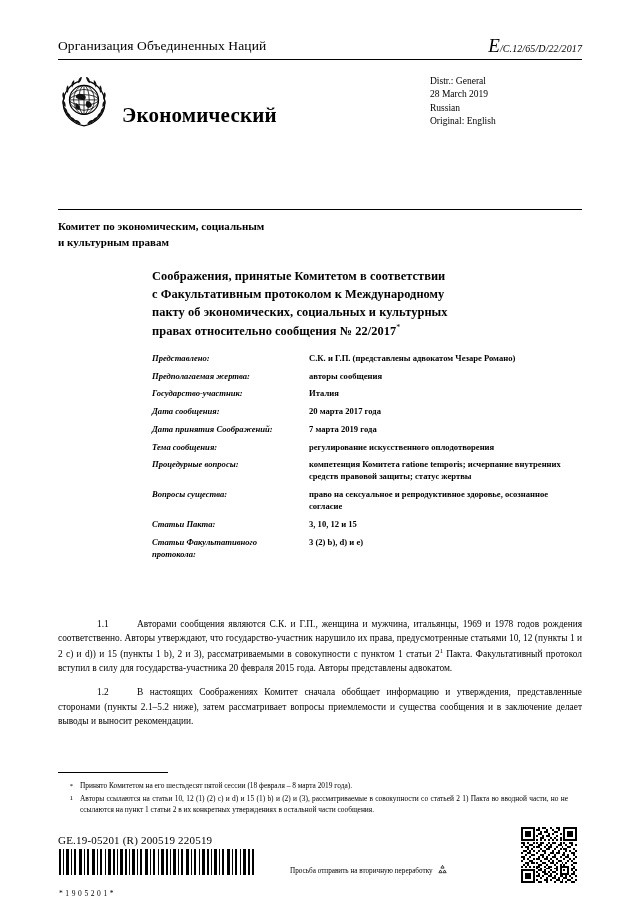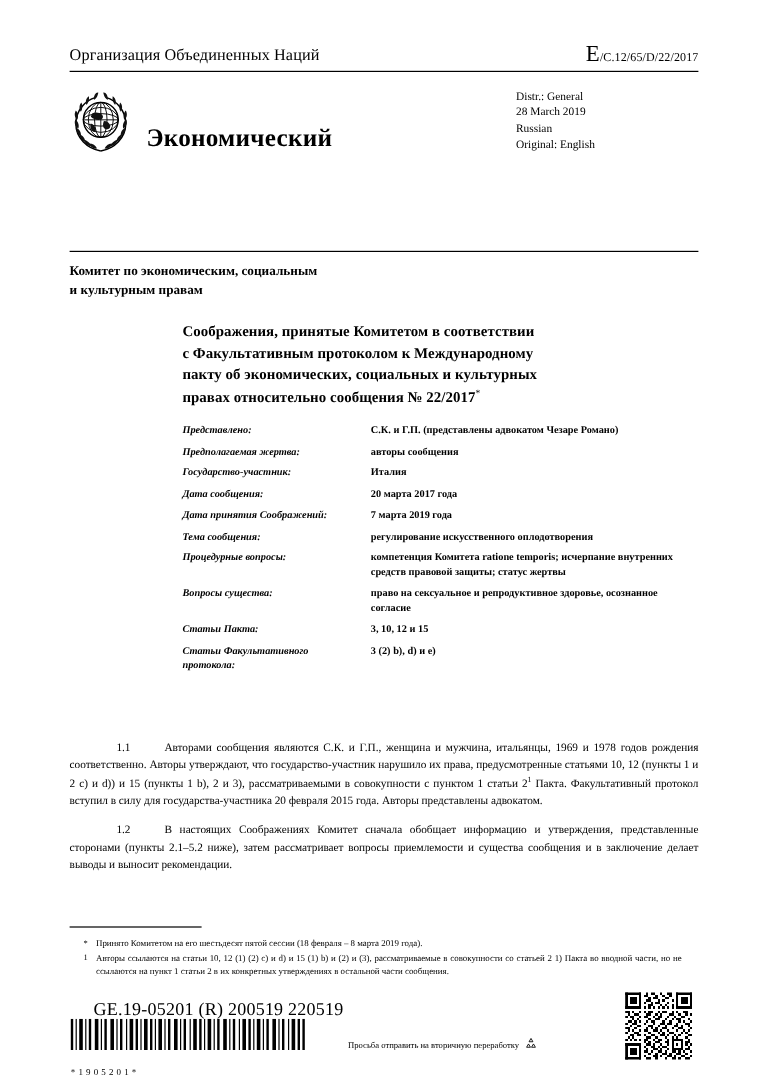--- a/index.html
+++ b/index.html
@@ -40,20 +40,21 @@
   .org-name {
     font-size: 13.5px;
     letter-spacing: 0.1px;
     line-height: 1.1;
   }
   .doc-symbol {
     font-size: 10px;
     letter-spacing: 0.1px;
     white-space: nowrap;
     padding-bottom: 1px;
+    font-style: italic;
   }
   .doc-symbol .sym-e {
     font-size: 19px;
     line-height: 1;
     vertical-align: baseline;
   }
   .rule-thin {
     border-top: 1px solid #000;
     width: 100%;
     margin-top: 1px;
@@ -199,23 +200,22 @@
     font-size: 7px;
   }
   .fn-mark.star { padding-top: 1px; }
   .fn-text { flex: 1 1 auto; text-align: justify; }
 
   
   .footer-id {
     position: absolute;
     left: 58px;
     top: 834px;
-    font-size: 15px;
+    font-size: 11px;
     letter-spacing: 0.2px;
-    margin-left: 20px;
   }
   .barcode-wrap {
     position: absolute;
     left: 58px;
     top: 849px;
   }
   .barcode-img { display: block; }
   .barcode-num {
     font-size: 7.5px;
     letter-spacing: 2.6px;

